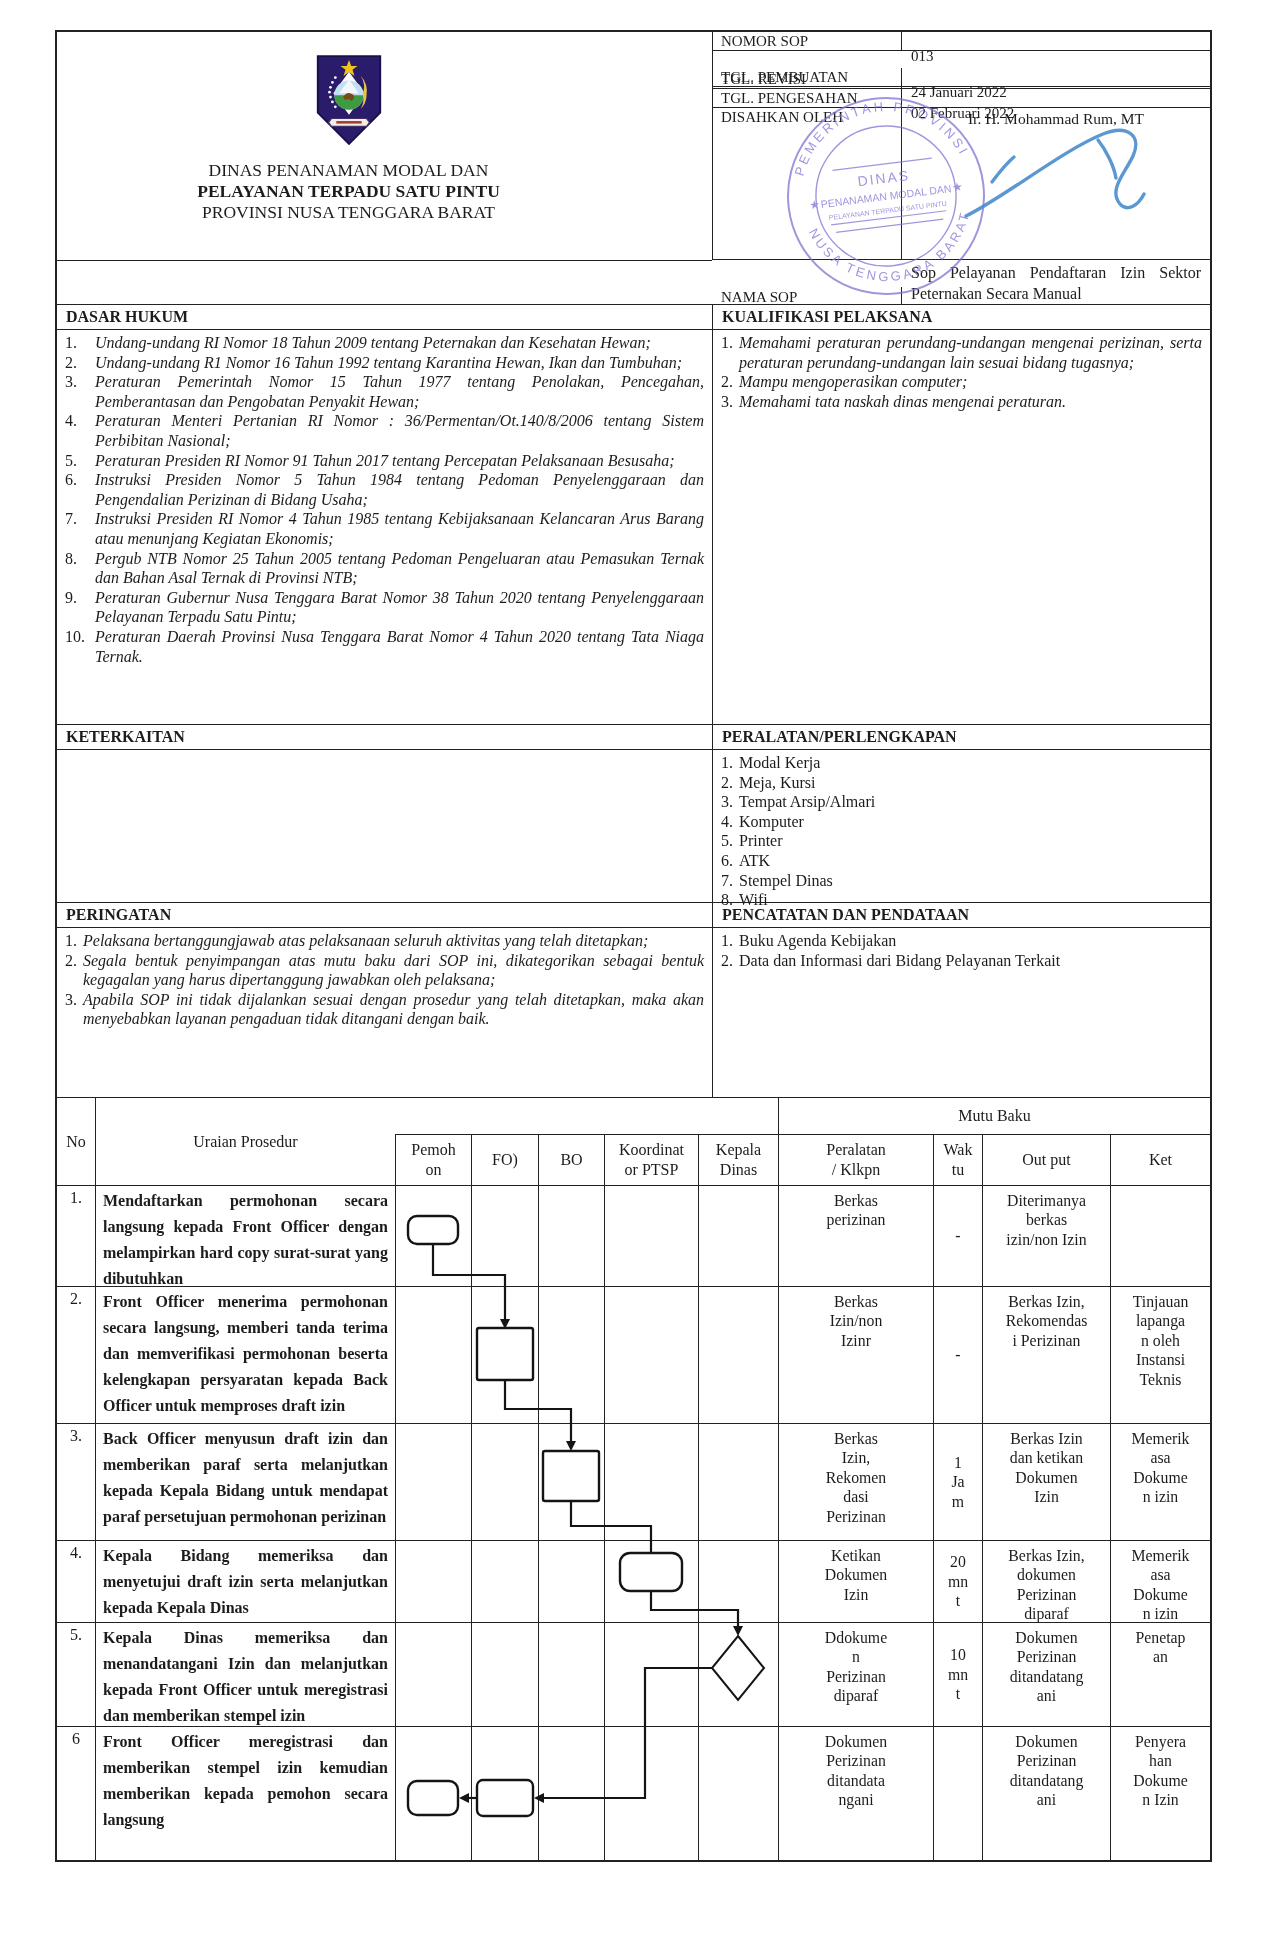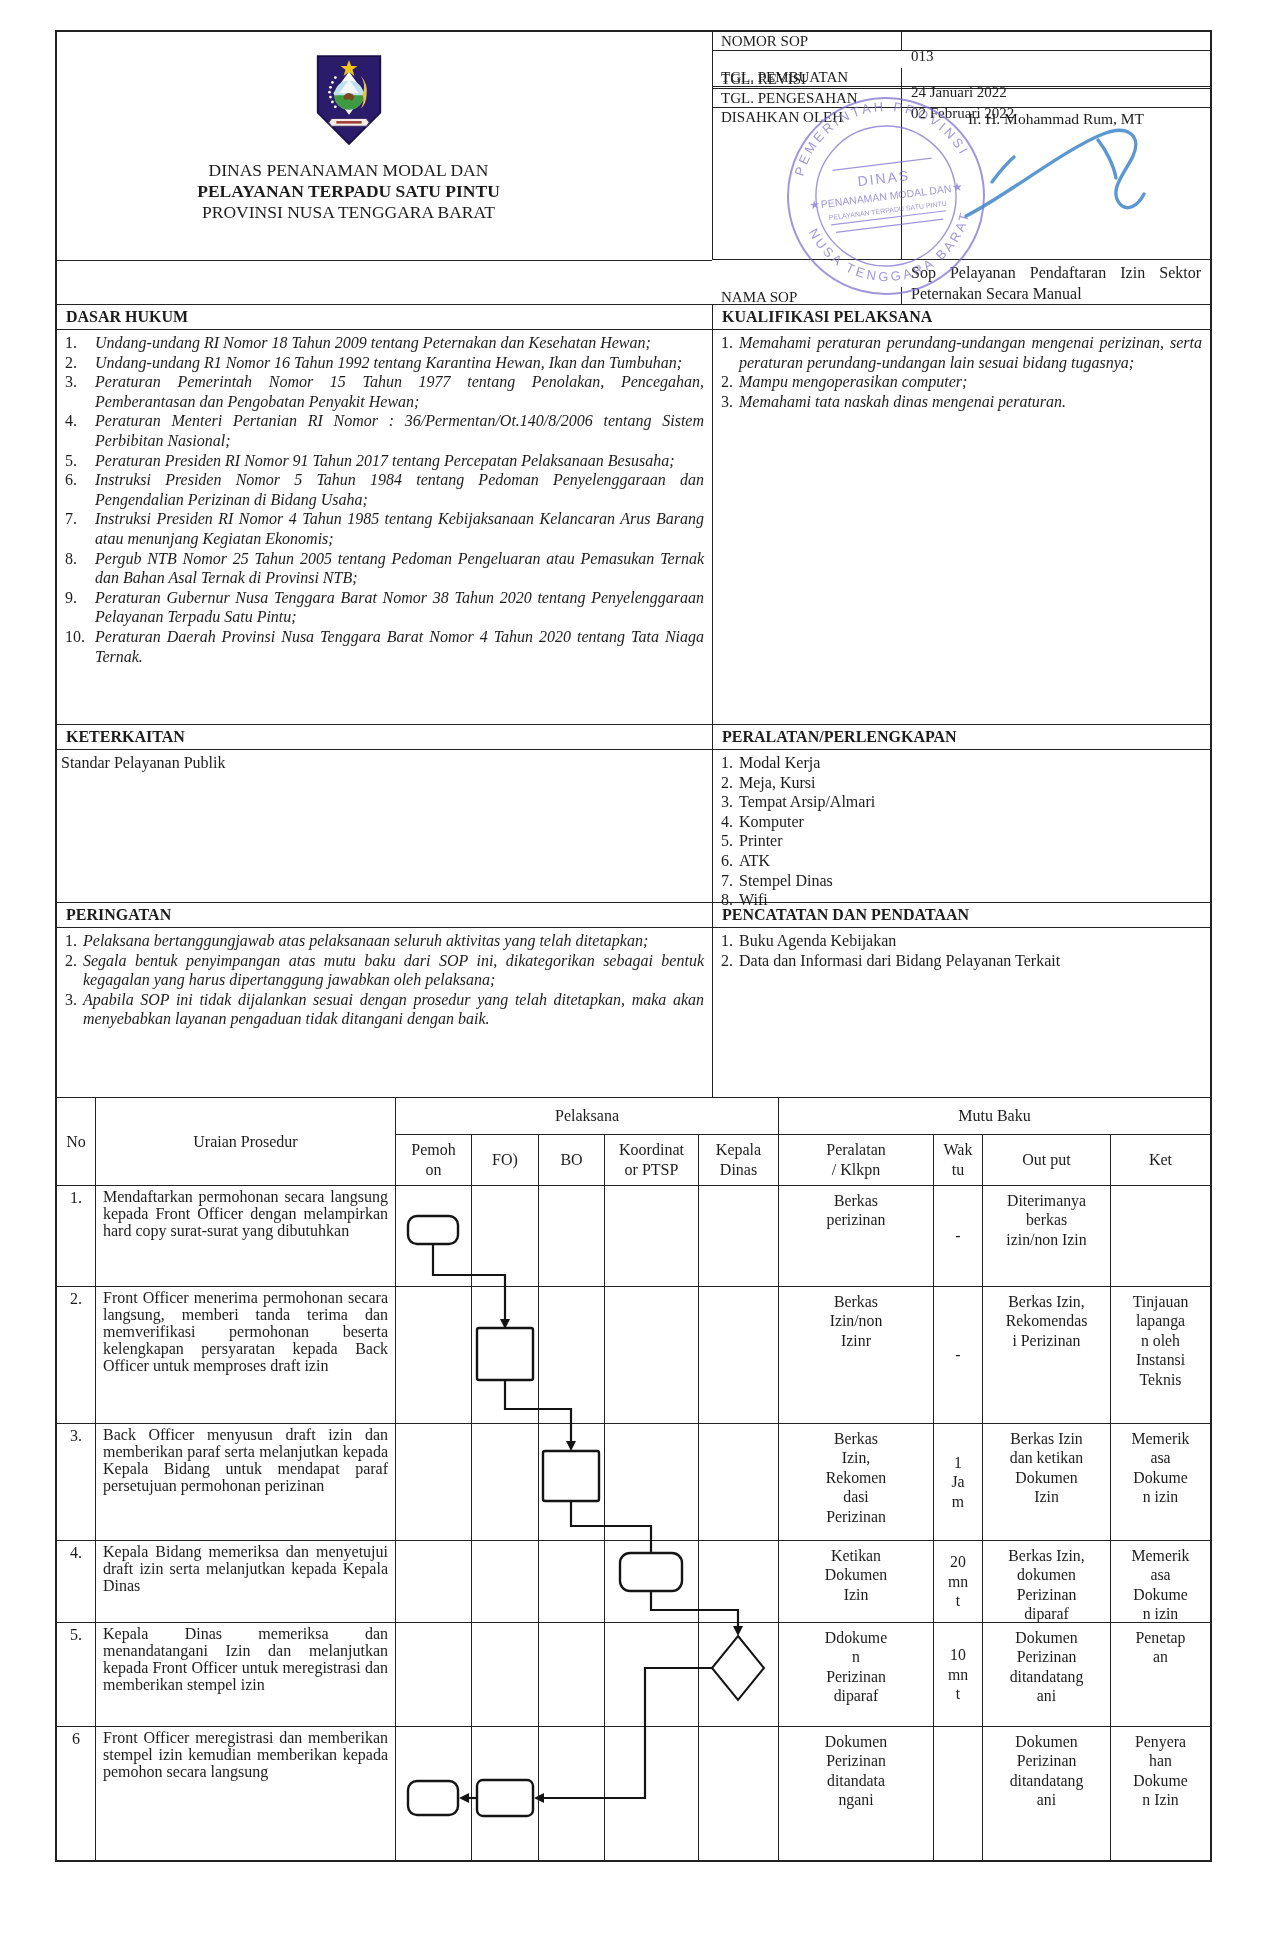--- a/index.html
+++ b/index.html
@@ -27,21 +27,21 @@
   .hli .txt{flex:1;padding-right:2px;}
   .just .txt{text-align:justify;font-style:italic;}
   
   .ptable{display:grid;grid-template-columns:38px 300px 76px 67px 66px 94px 80px 155px 49px 128px 100px;
           grid-template-rows:36px 51px 101px 137px 117px 82px 104px 135px;}
   .pc{box-sizing:border-box;border-left:1.6px solid #222;border-top:1.6px solid #222;
       font-size:16px;overflow:hidden;}
   .pc.bl0{border-left:none;} .pc.bt0{border-top:none;}
   .hc{display:flex;align-items:center;justify-content:center;text-align:center;white-space:pre-line;line-height:20px;}
   .c-no{text-align:center;padding-top:3px;}
-  .c-ur{text-align:justify;padding:2px 7px 0 7px;line-height:17px;}
+  .c-ur{text-align:justify;padding:2px 7px 0 7px;line-height:26px;font-weight:bold;}
   .mutu{white-space:pre-line;text-align:center;line-height:19.4px;font-size:15.8px;padding-top:5px;}
   .wakt{display:flex;align-items:center;justify-content:center;white-space:pre-line;text-align:center;line-height:19.4px;font-size:15.8px;}
   .flowsvg{position:absolute;left:0;top:0;pointer-events:none;}
   .stampwrap,.sigwrap,.flowsvg{pointer-events:none;}
   .stampwrap{position:absolute;left:778px;top:88px;opacity:.72;}
   .sigwrap{position:absolute;left:948px;top:98px;opacity:.9;}
 </style>
 </head>
 <body>
 
@@ -166,25 +166,20 @@
         </div>
         <div class="hli">
           <div class="num" style="width: 22px;">3.</div>
           <div class="txt">Memahami tata naskah dinas mengenai peraturan.</div>
         </div>
       </div>
 
     <div class="sec bt bb sec-h" style="left:0;top:692px;width:655px;height:26px;">KETERKAITAN</div>
     <div class="sec bt bb bl sec-h" style="left:655px;top:692px;width:498px;height:26px;">PERALATAN/PERLENGKAPAN</div>
 
-    <div class="sec hlist" style="left:0;top:718px;width:655px;height:152px;" id="keterkaitan-list">
-        <div class="hli">
-          <div class="txt">Standar Pelayanan Publik</div>
-        </div>
-      </div>
     <div class="sec bl hlist" style="left:655px;top:718px;width:498px;height:152px;" id="peralatan-list">
         <div class="hli">
           <div class="num" style="width: 22px;">1.</div>
           <div class="txt">Modal Kerja</div>
         </div>
         <div class="hli">
           <div class="num" style="width: 22px;">2.</div>
           <div class="txt">Meja, Kursi</div>
         </div>
         <div class="hli">
@@ -238,21 +233,20 @@
         <div class="hli">
           <div class="num" style="width: 22px;">2.</div>
           <div class="txt">Data dan Informasi dari Bidang Pelayanan Terkait</div>
         </div>
       </div>
 
     <div class="sec bt" style="left:0;top:1065px;width:1153px;height:763px;">
       <div class="ptable" id="ptable" style="width:1153px;height:763px;">
         <div class="pc hc bl0 bt0" style="grid-row:1/3;grid-column:1;">No</div>
         <div class="pc hc bt0" style="grid-row:1/3;grid-column:2;">Uraian Prosedur</div>
-        <div class="pc hc bt0" style="grid-row:1;grid-column:3/8;">Pelaksana</div>
         <div class="pc hc bt0" style="grid-row:1;grid-column:8/12;">Mutu Baku</div>
         <div class="pc hc" style="grid-row:2;grid-column:3;">Pemoh
 on</div>
         <div class="pc hc" style="grid-row:2;grid-column:4;">FO)</div>
         <div class="pc hc" style="grid-row:2;grid-column:5;">BO</div>
         <div class="pc hc" style="grid-row:2;grid-column:6;">Koordinat
 or PTSP</div>
         <div class="pc hc" style="grid-row:2;grid-column:7;">Kepala
 Dinas</div>
         <div class="pc hc" style="grid-row:2;grid-column:8;">Peralatan

